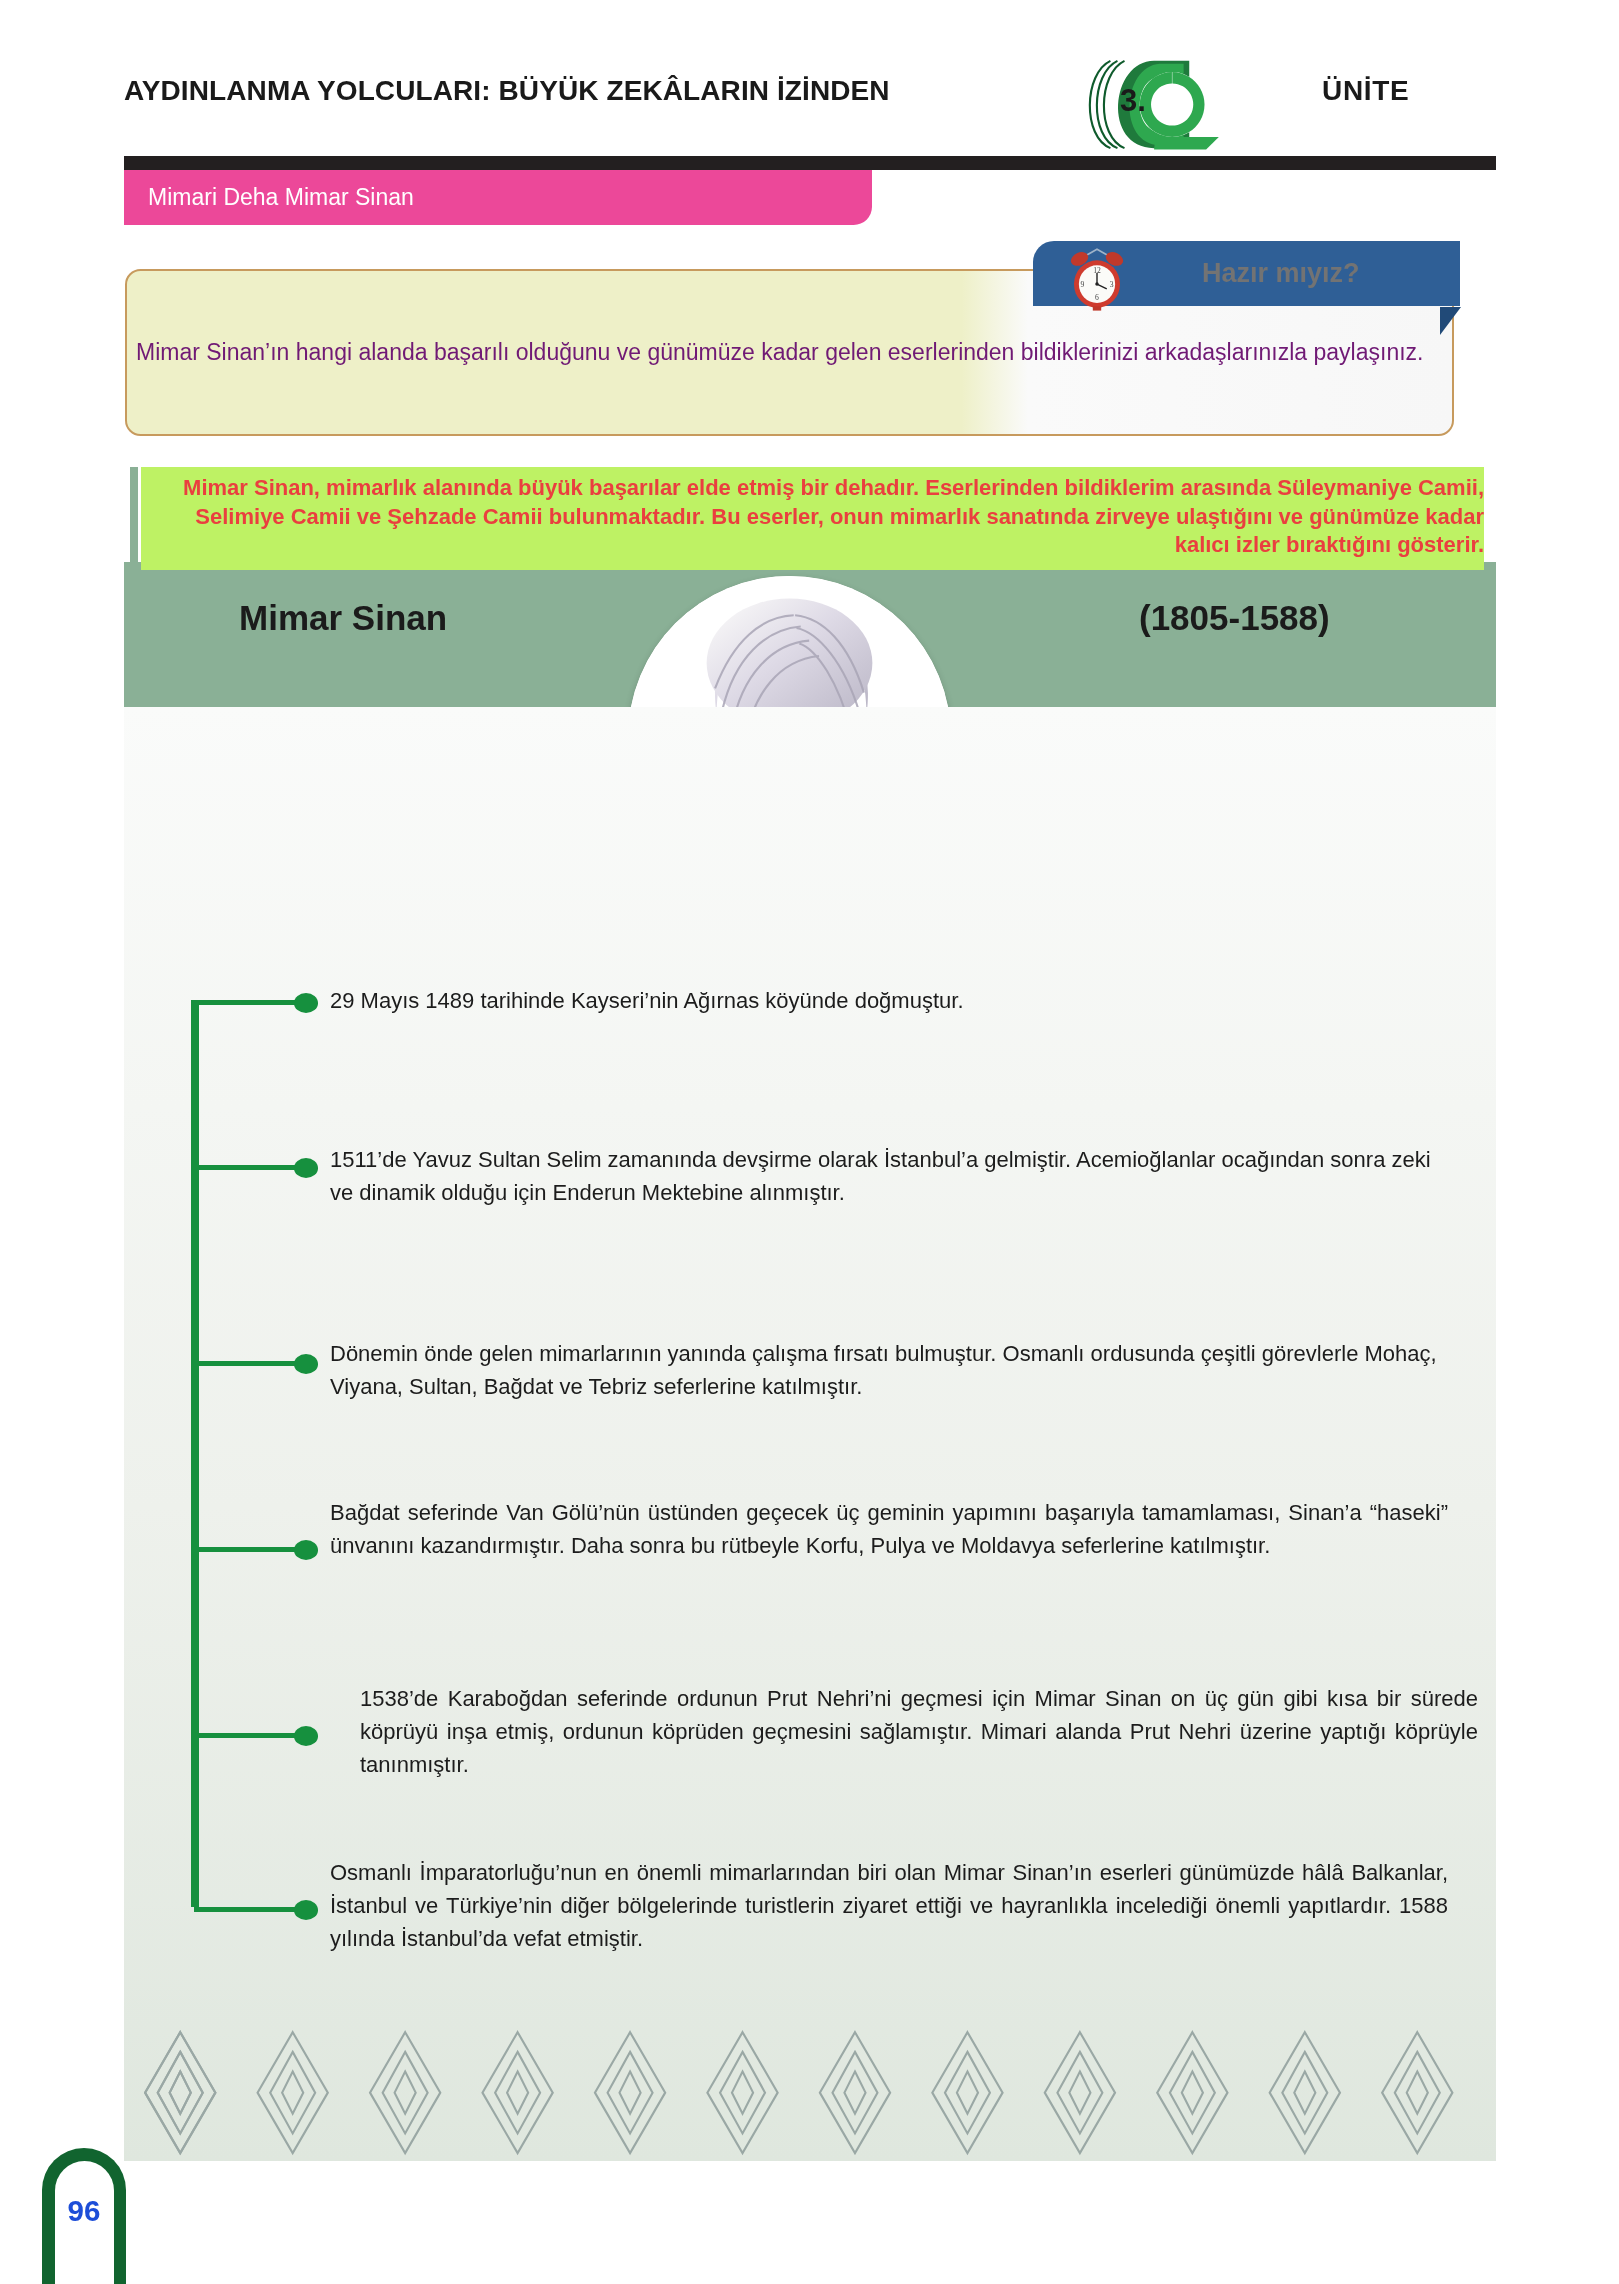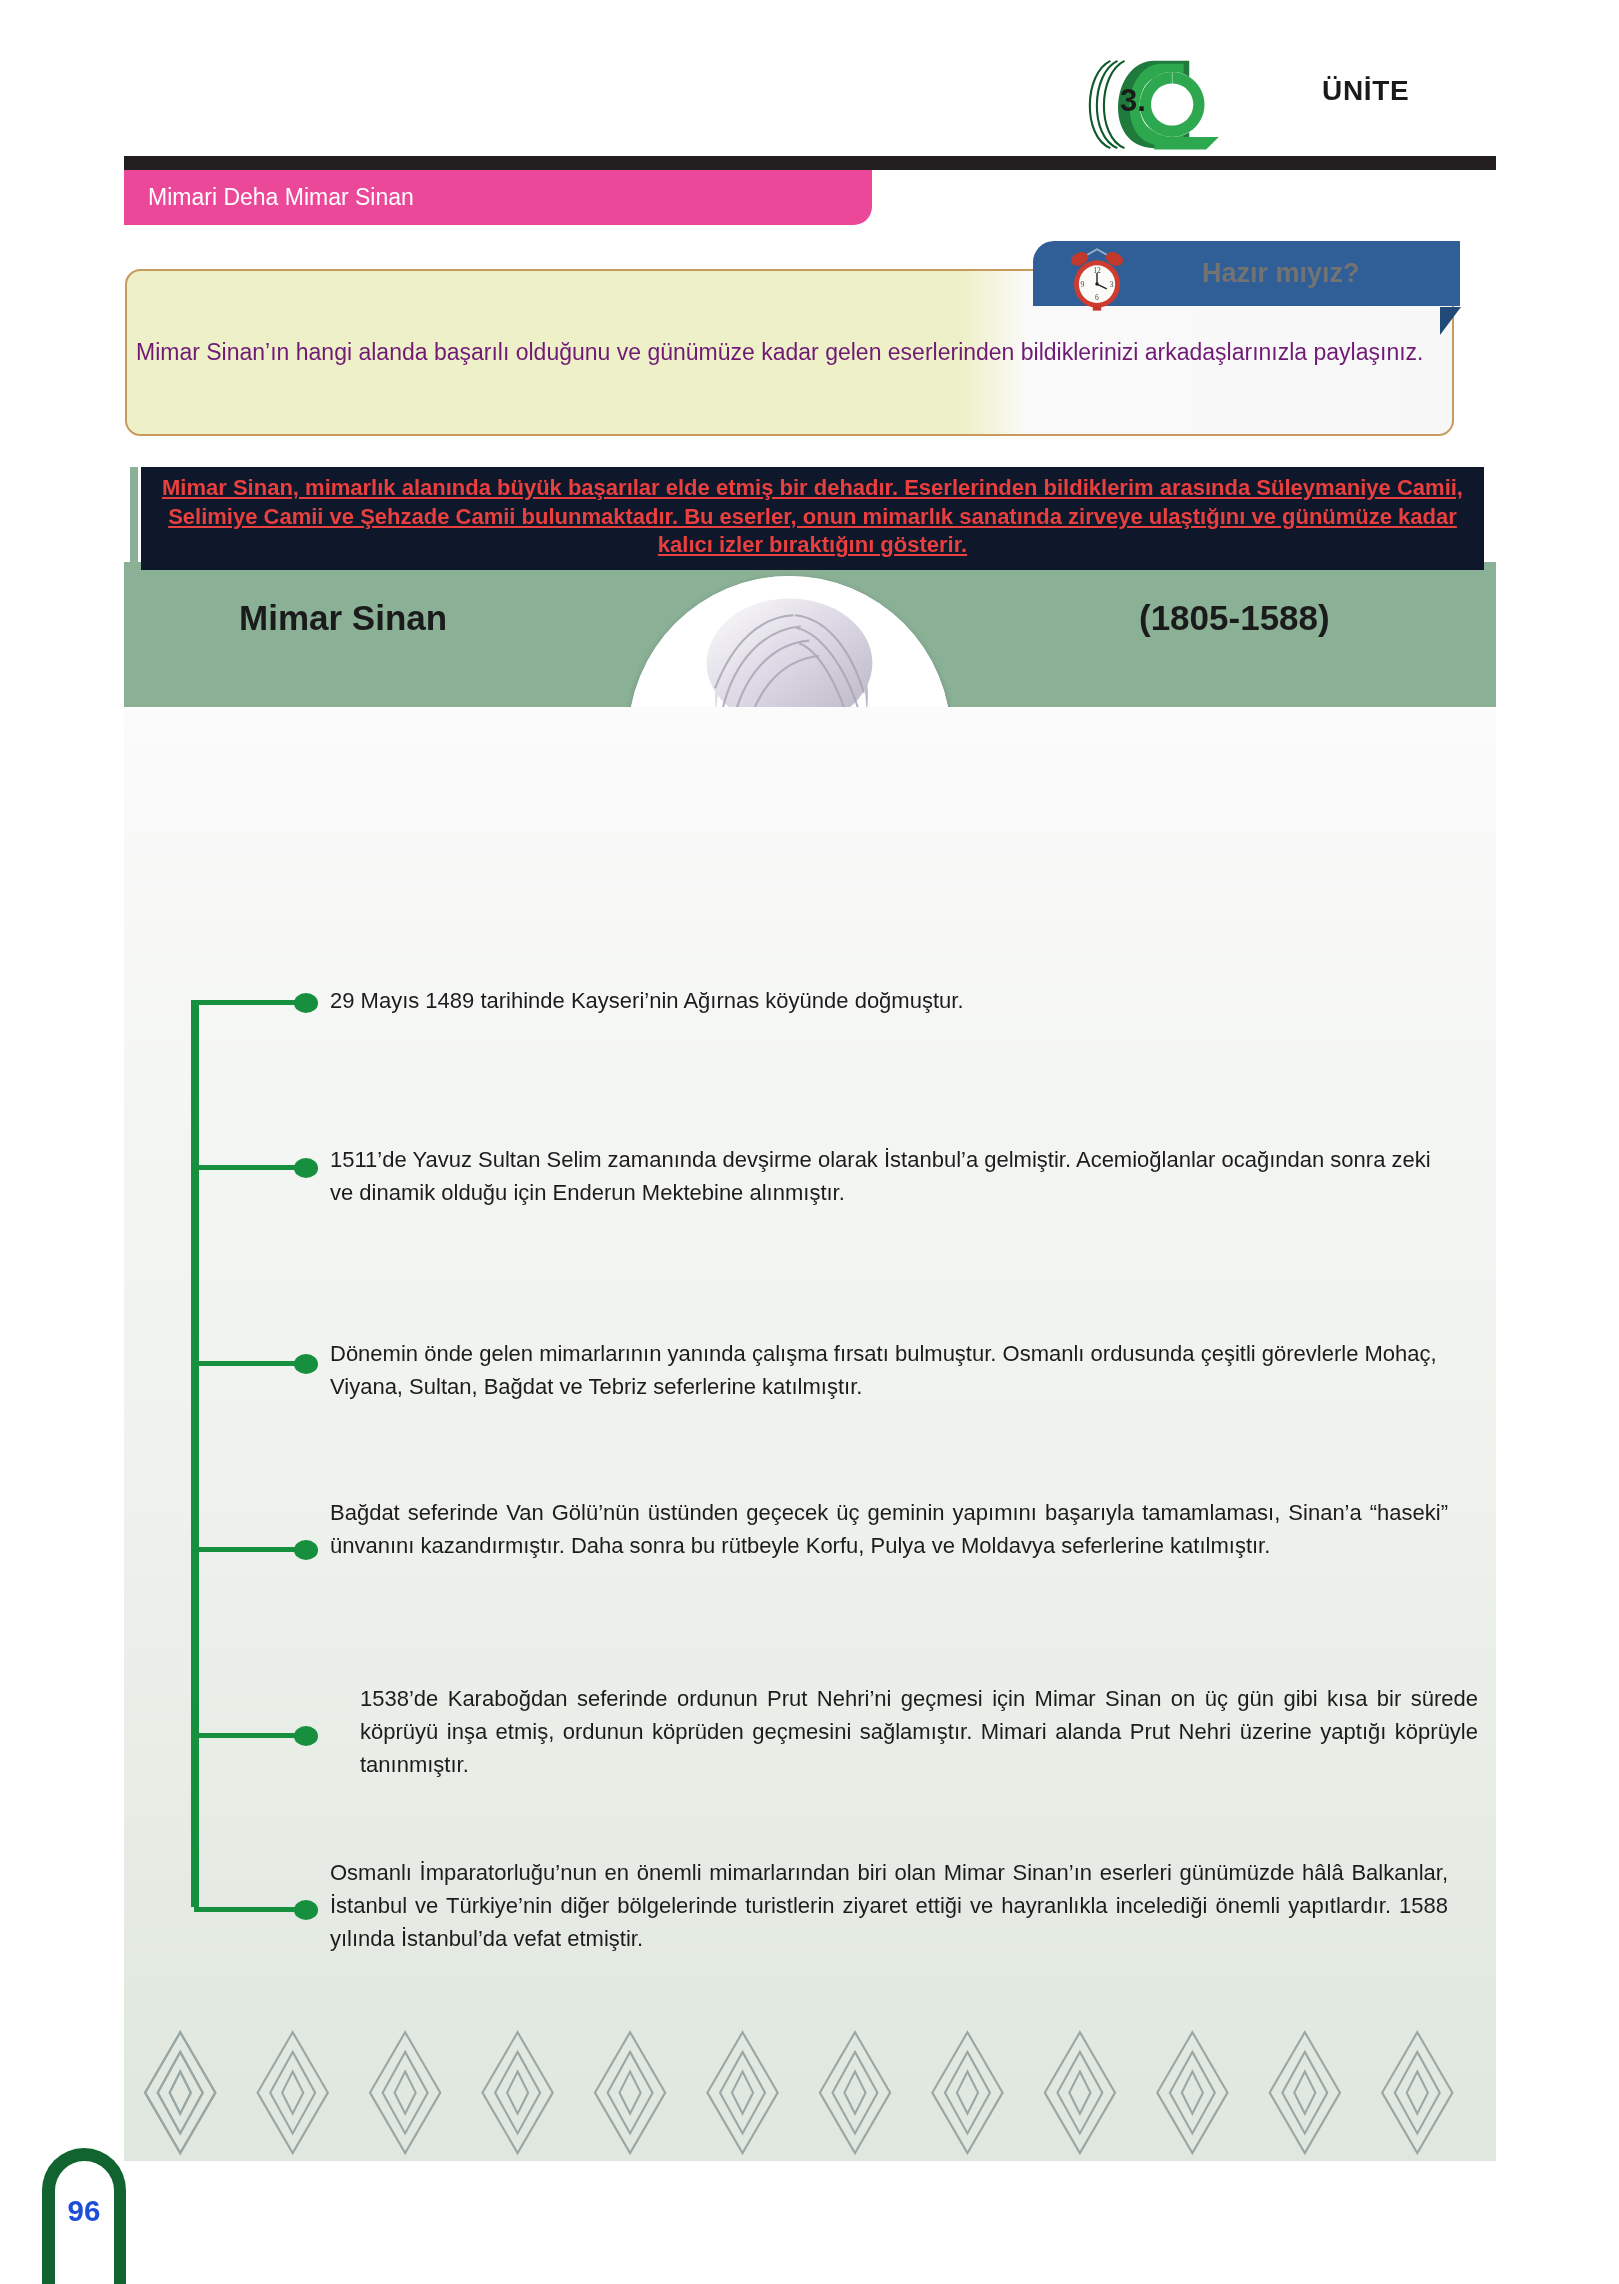--- a/index.html
+++ b/index.html
@@ -195,29 +195,28 @@
     overflow: hidden;
   }
   #portrait svg { display:block; }
 
   
   #annotation {
     position: absolute;
     left: 141px;
     top: 467px;
     width: 1343px;
-    background: #0f172a;
-    text-align: center;
+    background: #bef264;
+    text-align: right;
     font-size: 22px;
     font-weight: bold;
     line-height: 1.3;
     color: #ea3f3f;
     padding: 7px 0 9.8px 0;
     box-sizing: border-box;
-    text-decoration: underline;
   }
   #annotation .ann-bar {
     position: absolute;
     left: -11.2px; top: 0; bottom: 0;
     width: 8.4px;
     background: #8ab096;
   }
 
   
   #timeline-line {
@@ -288,20 +287,21 @@
     font-size: 29.5px;
     font-weight: bold;
     color: #1d4ed8;
     left: 84px;
   }
 </style>
 </head>
 <body>
 
 <div id="header-row">
+  <div id="unit-title">AYDINLANMA YOLCULARI: BÜYÜK ZEKÂLARIN İZİNDEN</div>
 
   <div id="unit-badge-wrap">
     <svg width="183" height="93" viewBox="0 0 260 132">
       <path d="M56 4 C18 22 16 112 56 128" fill="none" stroke="#0f5b2c" stroke-width="3"></path>
       <path d="M66 4 C28 22 26 112 66 128" fill="none" stroke="#0f5b2c" stroke-width="3"></path>
       <path d="M76 4 C38 22 36 112 76 128" fill="none" stroke="#0f5b2c" stroke-width="3"></path>
       <path d="M118 4 C56 4 44 128 118 128 L168 128 L168 104 L122 104 C74 104 78 28 122 28 L168 28 L168 4 Z" fill="#1f7a3c"></path>
       <path d="M126 8 C72 12 66 122 126 124 L160 124 L160 106 L130 106 C86 106 88 26 130 26 L160 26 L160 8 Z" fill="#2ea84f"></path>
       <circle cx="144" cy="66" r="46" fill="#ffffff"></circle>
       <path d="M144 20 a46 46 0 1 1 -0.6 0 l0 16 a30 30 0 1 0 0.6 0 Z" fill="#2ea84f"></path>

